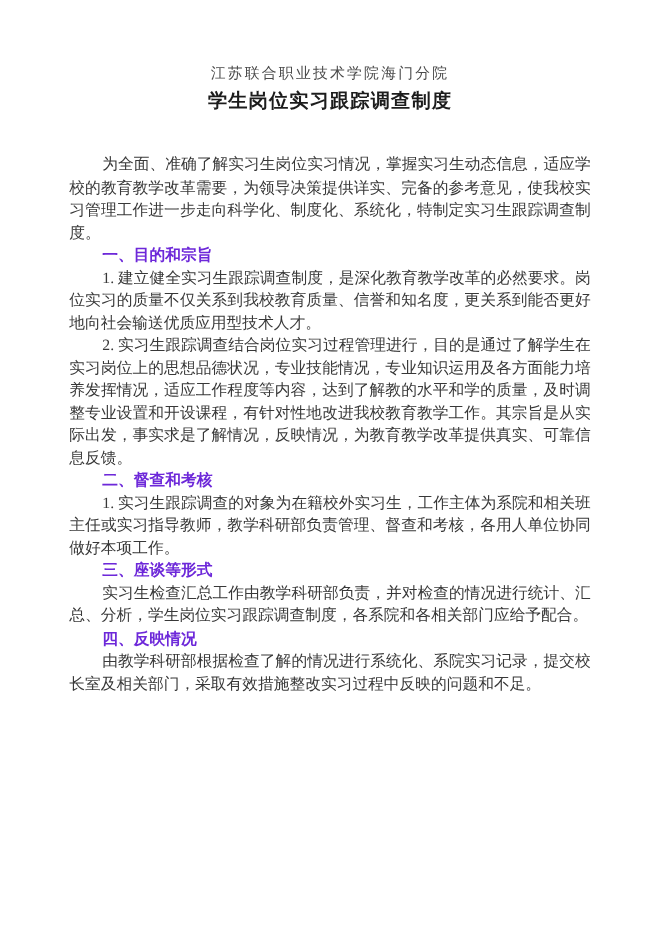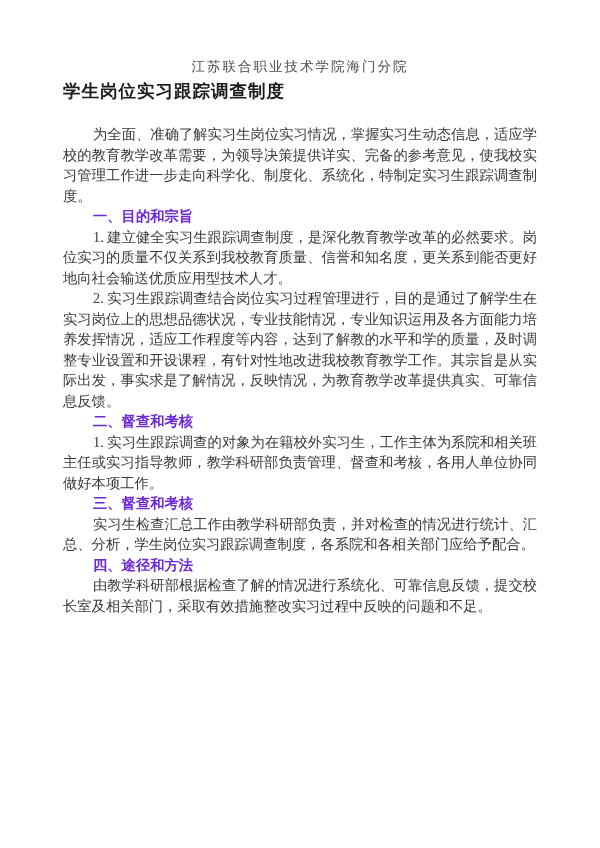--- a/index.html
+++ b/index.html
@@ -21,28 +21,29 @@
   .org-line {
     text-align: center;
     font-size: 13.5px;
     line-height: 23px;
     letter-spacing: 2px;
     color: #4a4a4a;
     white-space: pre-wrap;
   }
   .doc-title {
     margin: 0;
+    text-align: center;
     font-size: 17.5px;
     line-height: 26px;
     font-weight: bold;
     letter-spacing: 1px;
     color: #1c1c1c;
   }
   .body-text {
-    margin-top: 20px;
+    margin-top: 36px;
   }
   .para {
     margin: 0;
     font-size: 14.3px;
     line-height: 20.5px;
     text-align: justify;
     text-justify: inter-ideograph;
     text-indent: 2.1em;
     color: #383838;
   }
@@ -74,21 +75,21 @@
   <div class="body-text">
     <p class="para">为全面、准确了解实习生岗位实习情况，掌握实习生动态信息，适应学校的教育教学改革需要，为领导决策提供详实、完备的参考意见，使我校实习管理工作进一步走向科学化、制度化、系统化，特制定实习生跟踪调查制度。</p>
 
     <h2 class="sec-heading">一、目的和宗旨</h2>
     <p class="para">1. 建立健全实习生跟踪调查制度，是深化教育教学改革的必然要求。岗位实习的质量不仅关系到我校教育质量、信誉和知名度，更关系到能否更好地向社会输送优质应用型技术人才。</p>
     <p class="para">2. 实习生跟踪调查结合岗位实习过程管理进行，目的是通过了解学生在实习岗位上的思想品德状况，专业技能情况，专业知识运用及各方面能力培养发挥情况，适应工作程度等内容，达到了解教的水平和学的质量，及时调整专业设置和开设课程，有针对性地改进我校教育教学工作。其宗旨是从实际出发，事实求是了解情况，反映情况，为教育教学改革提供真实、可靠信息反馈。</p>
 
     <h2 class="sec-heading">二、督查和考核</h2>
     <p class="para">1. 实习生跟踪调查的对象为在籍校外实习生，工作主体为系院和相关班主任或实习指导教师，教学科研部负责管理、督查和考核，各用人单位协同做好本项工作。</p>
 
-    <h2 class="sec-heading">三、督查和考核</h2>
+    <h2 class="sec-heading">三、座谈等形式</h2>
     <p class="para">实习生检查汇总工作由教学科研部负责，并对检查的情况进行统计、汇总、分析，学生岗位实习跟踪调查制度，各系院和各相关部门应给予配合。</p>
 
-    <h2 class="sec-heading">四、途径和方法</h2>
-    <p class="para">由教学科研部根据检查了解的情况进行系统化、可靠信息反馈，提交校长室及相关部门，采取有效措施整改实习过程中反映的问题和不足。</p>
+    <h2 class="sec-heading">四、反映情况</h2>
+    <p class="para">由教学科研部根据检查了解的情况进行系统化、系院实习记录，提交校长室及相关部门，采取有效措施整改实习过程中反映的问题和不足。</p>
   </div>
 
   <div class="page-num">11</div>
 </div>
 
 </body></html>

